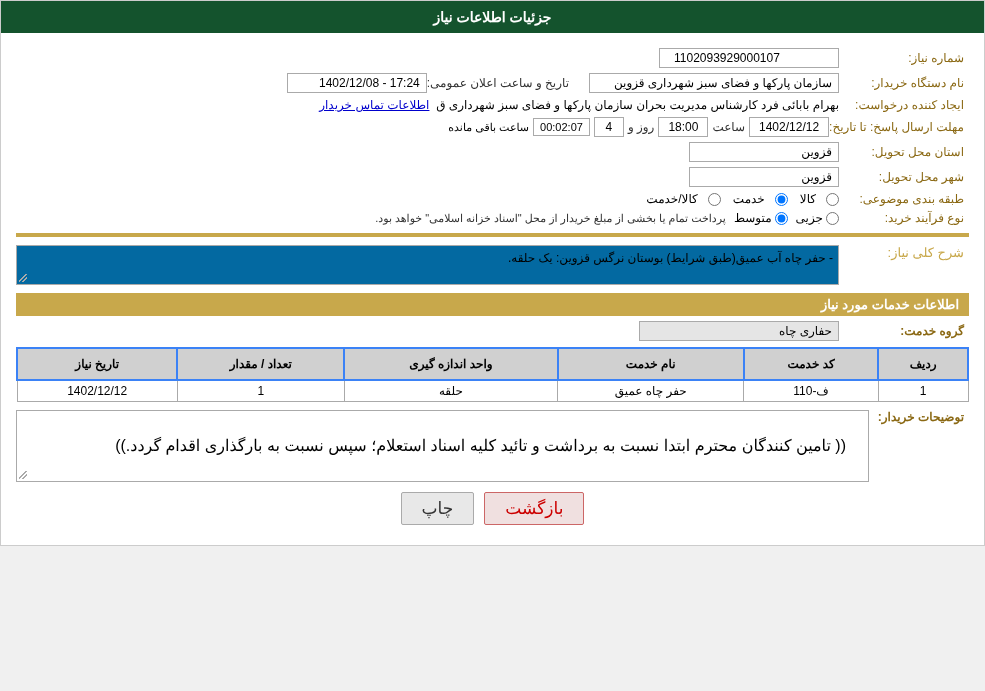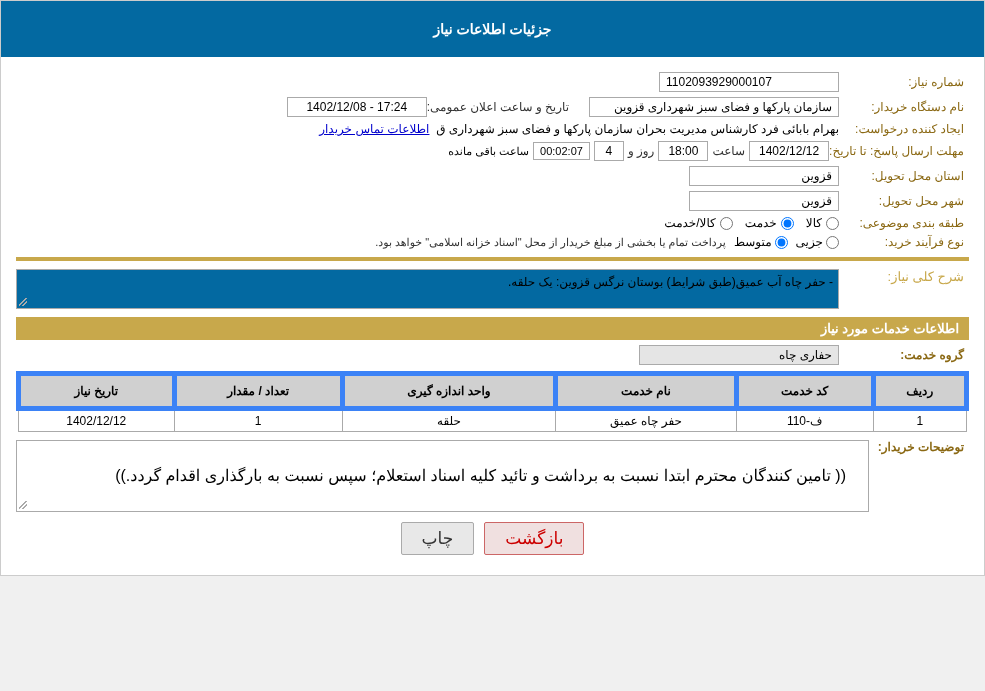--- a/index.html
+++ b/index.html
@@ -10,24 +10,24 @@
       direction: rtl;
       min-height: 691px;
     }
     .page-wrapper {
       max-width: 985px;
       margin: 0 auto;
       background: #fff;
       border: 1px solid #ccc;
     }
     .header-bar {
-      background: #0369a1;
+      background: #14532d;
       color: #fff;
       text-align: center;
-      padding: 20px 0;
+      padding: 8px 0;
       font-size: 14px;
       font-weight: bold;
     }
     .content {
       padding: 10px 15px;
     }
     .section-divider {
       background: #c8a84b;
       height: 4px;
       margin: 8px 0;
@@ -52,31 +52,31 @@
       padding: 2px 6px;
       min-width: 120px;
       direction: rtl;
     }
     .info-value.wide {
       min-width: 250px;
     }
     .id-value {
       background: #fff;
       border: 1px solid #aaa;
-      padding: 2px 6px;
+      padding: 2px 14px;
       min-width: 180px;
       direction: ltr;
       text-align: left;
     }
     .date-box {
       background: #fff;
       border: 1px solid #aaa;
       padding: 2px 6px;
       direction: ltr;
-      text-align: center;
+      text-align: right;
     }
     .inline-label {
       color: #333;
       font-size: 12px;
     }
     .mdate-row {
       display: flex;
       align-items: center;
       gap: 4px;
       direction: rtl;
@@ -102,21 +102,21 @@
     }
     .radio-group {
       display: flex;
       gap: 12px;
       align-items: center;
       direction: rtl;
     }
     .radio-item {
       display: flex;
       align-items: center;
-      gap: 4px;
+      gap: 10px;
     }
     .radio-item input[type=radio] {
       margin: 0;
     }
     .purchase-row {
       display: flex;
       align-items: center;
       gap: 8px;
       direction: rtl;
       flex-wrap: wrap;
@@ -153,21 +153,21 @@
       min-width: 200px;
     }
     table.data-table {
       width: 100%;
       border-collapse: collapse;
       margin: 6px 0;
       direction: rtl;
     }
     table.data-table th {
       background: #d0d0d0;
-      border: 5px solid #3b82f6;
+      border: 2px solid #3b82f6;
       padding: 8px 6px;
       text-align: center;
       font-weight: bold;
       font-size: 12px;
     }
     table.data-table td {
       border: 1px solid #aaa;
       padding: 3px 6px;
       text-align: center;
       font-size: 12px;

